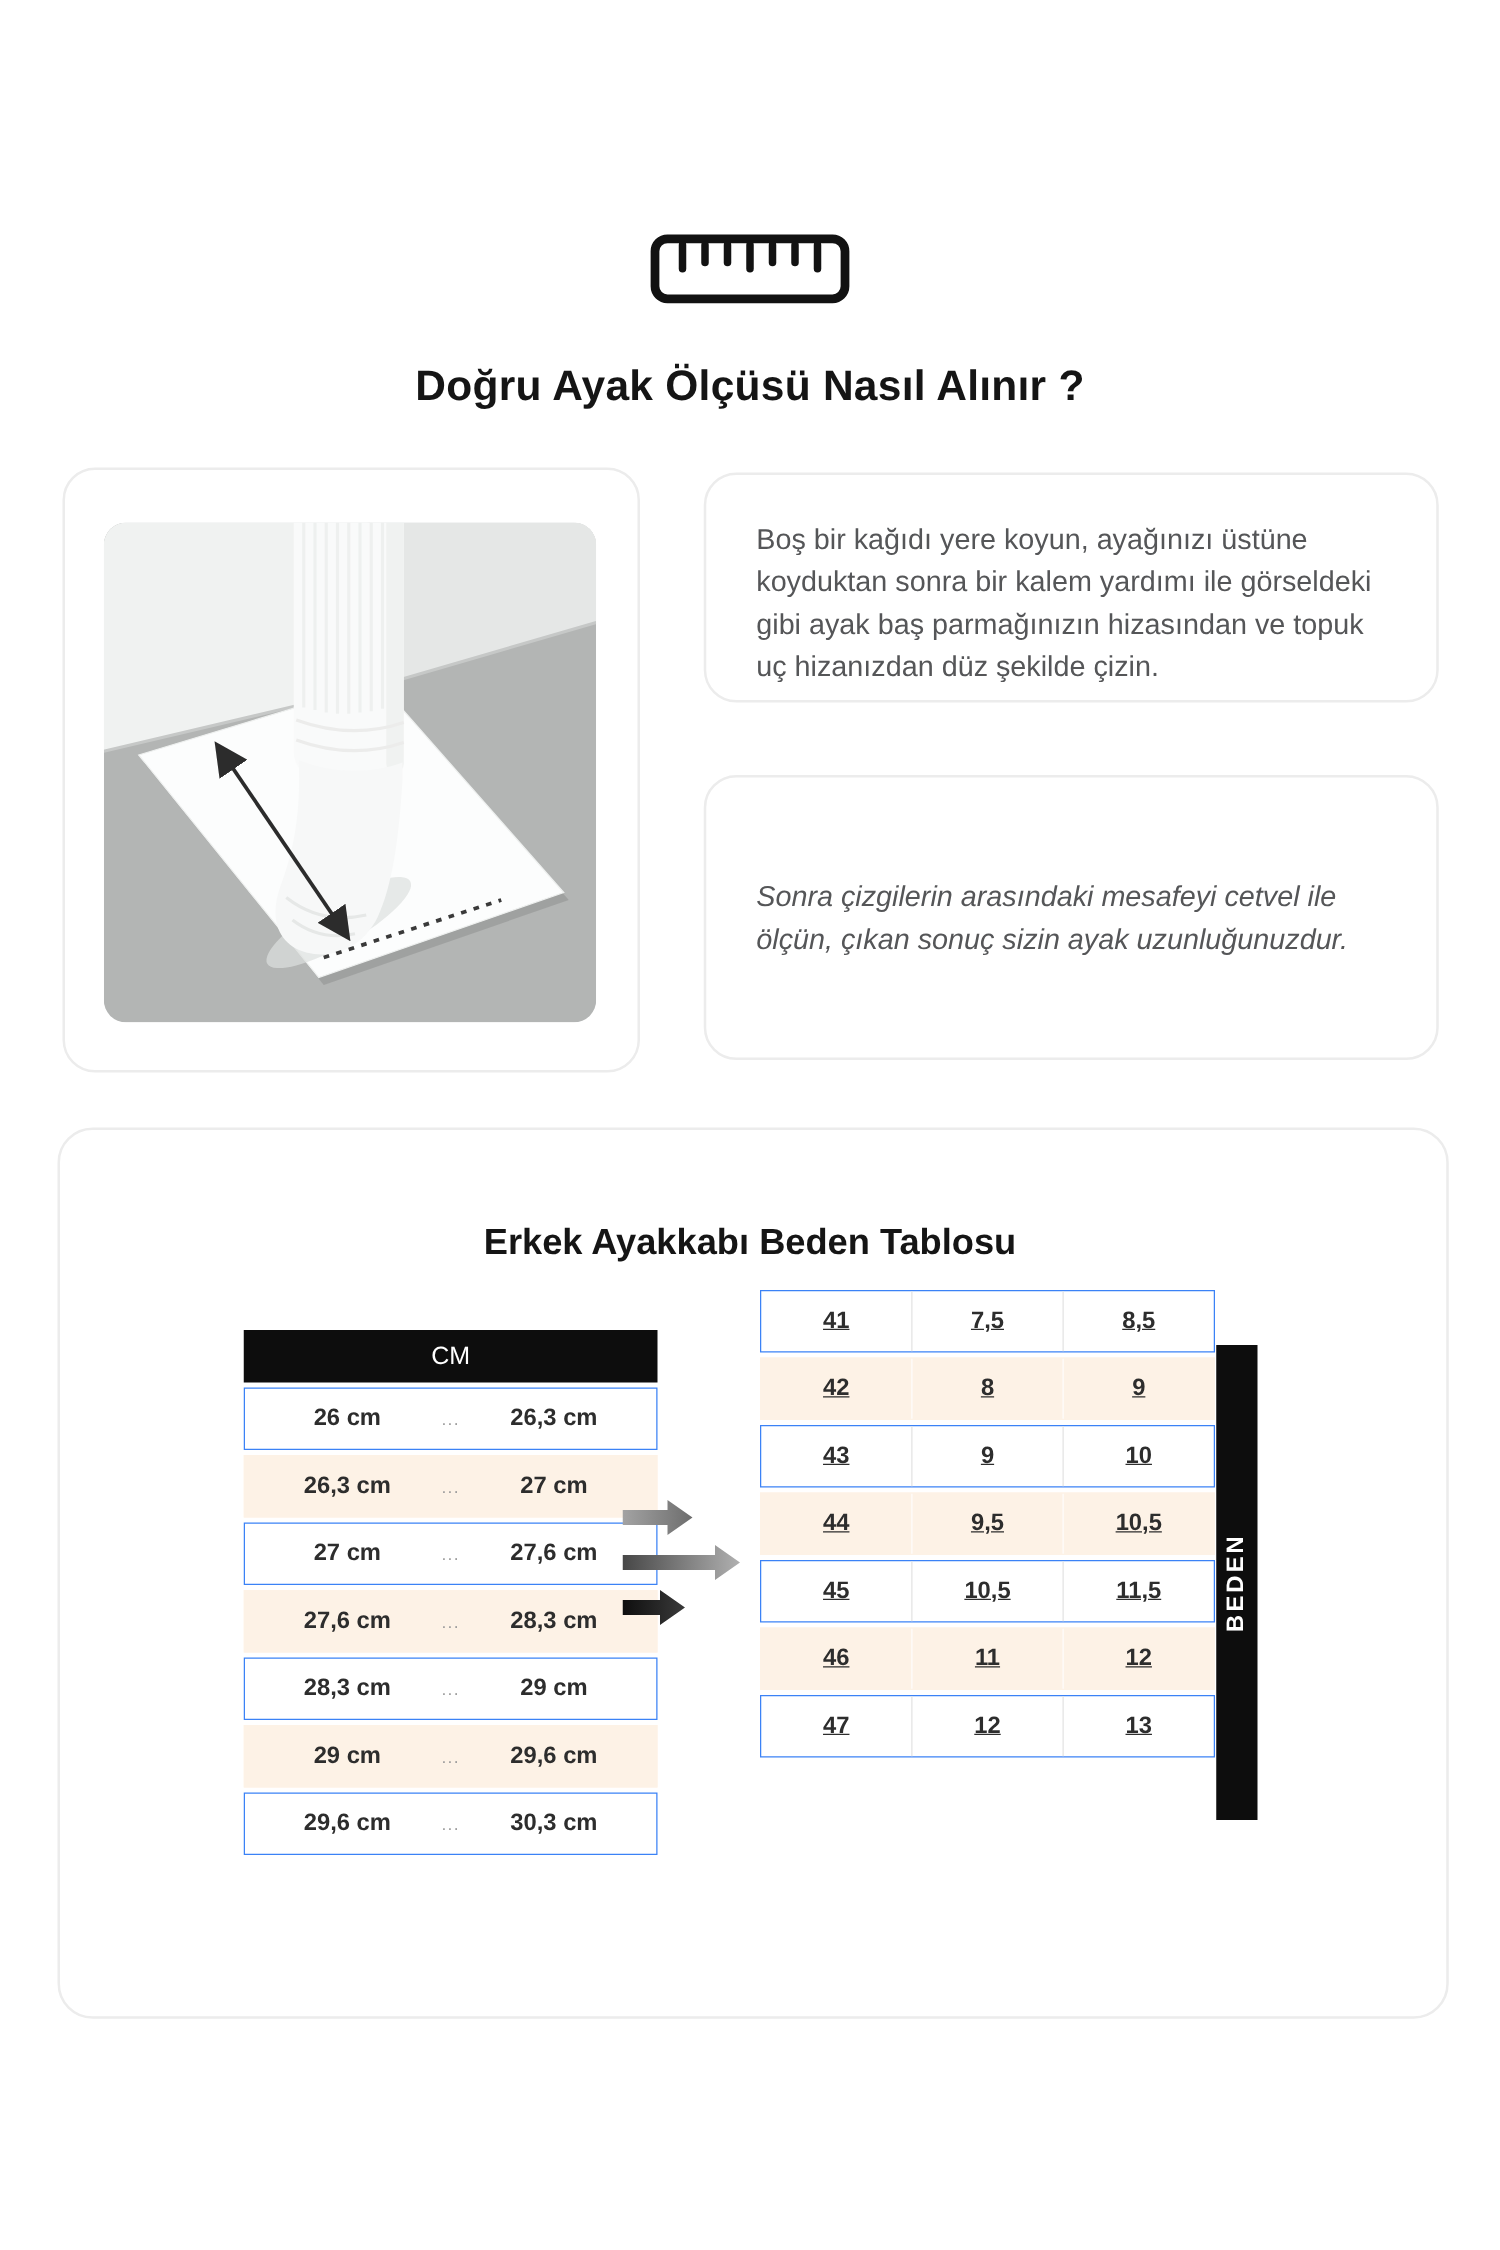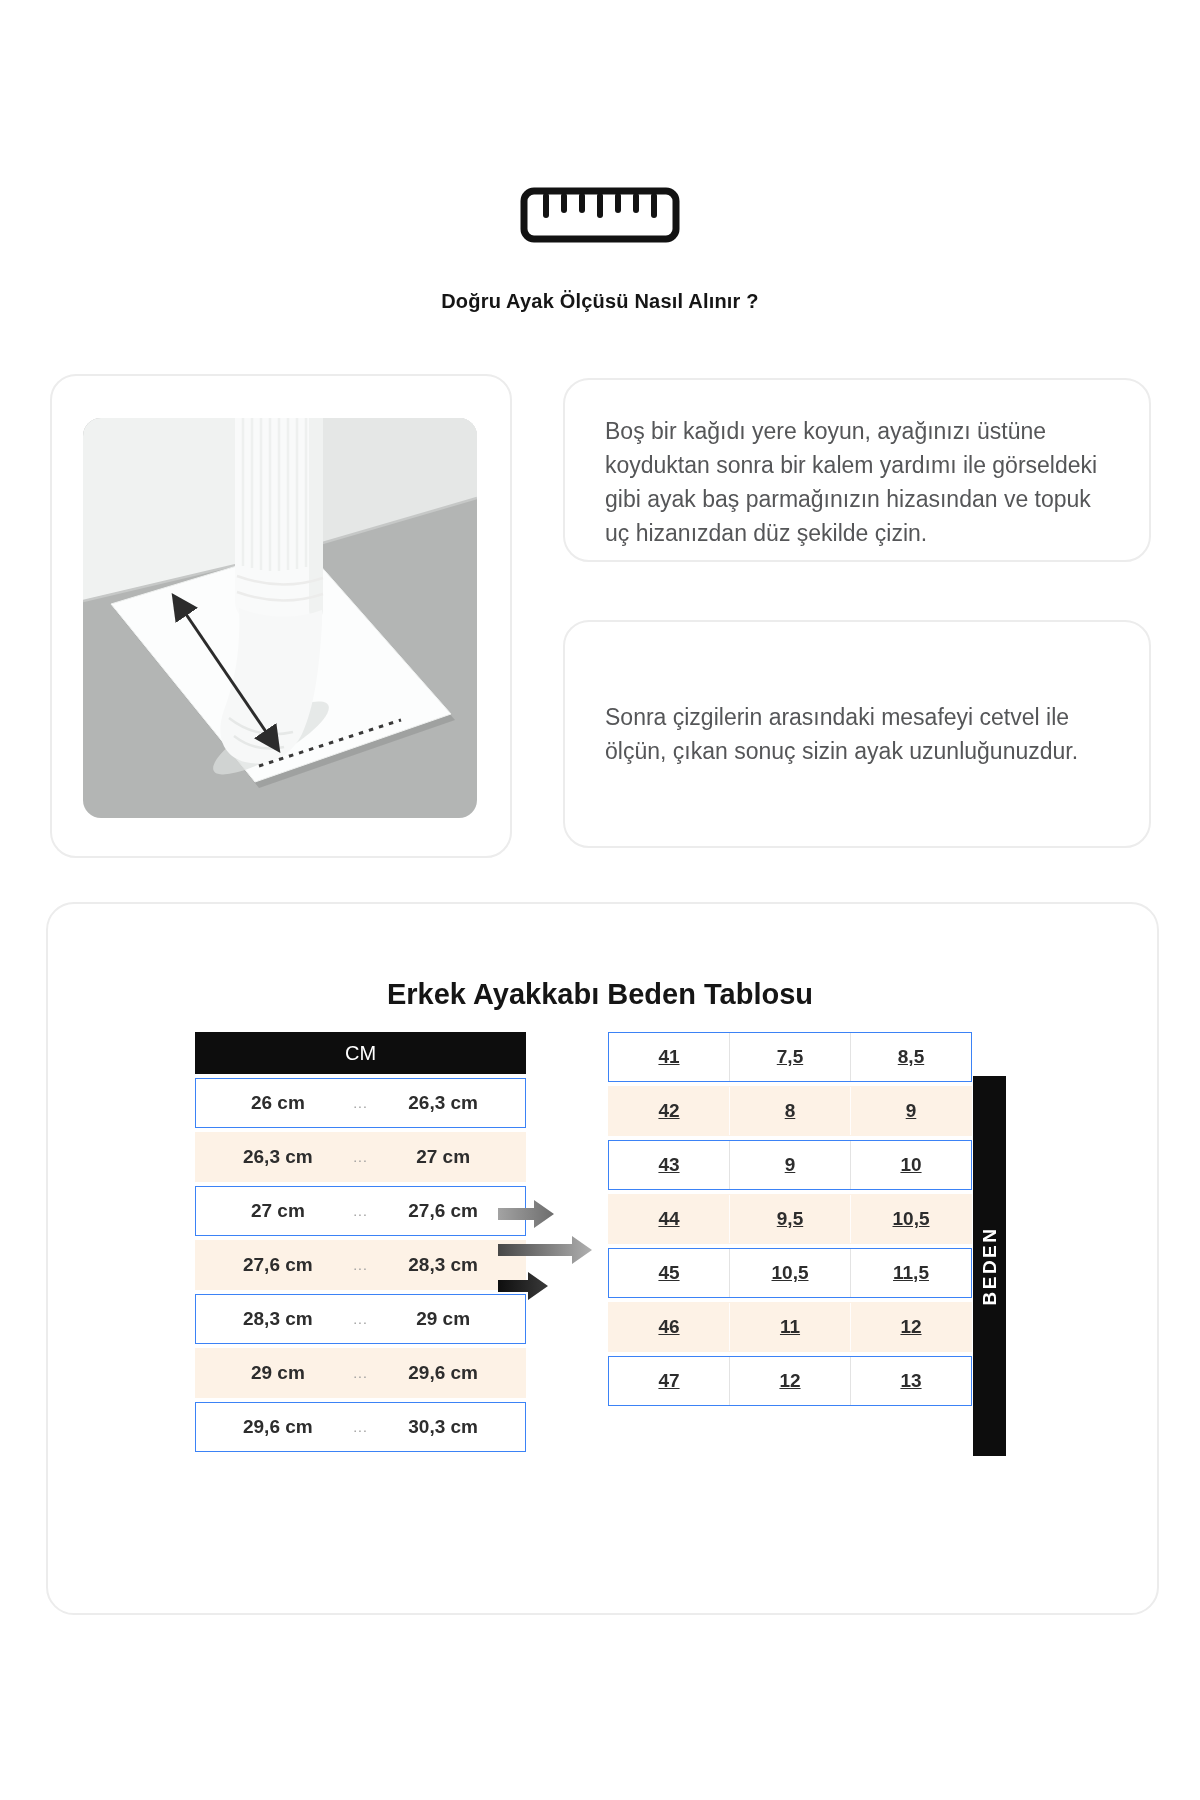--- a/index.html
+++ b/index.html
@@ -4,40 +4,40 @@
 <style>
   html,body{margin:0;padding:0;background:#ffffff;}
   .page{
     position:relative;width:1200px;height:1800px;background:#ffffff;overflow:hidden;
     font-family:"Liberation Sans","DejaVu Sans",sans-serif;
   }
   
   .ruler-wrap{position:absolute;top:186px;left:0;width:1200px;display:flex;justify-content:center;}
   .page-title{
     position:absolute;top:290px;left:0;width:1200px;text-align:center;
-    font-size:20px;font-weight:bold;color:#151515;letter-spacing:0.2px;
+    font-size:34px;font-weight:bold;color:#151515;letter-spacing:0.2px;
   }
   
   .card{position:absolute;background:#fff;border:2px solid #ececec;border-radius:26px;box-sizing:border-box;}
   .photo-card{left:50px;top:374px;width:462px;height:484px;}
   .photo{position:absolute;left:31px;top:42px;width:394px;height:400px;border-radius:18px;overflow:hidden;}
   .text-card1{left:563px;top:378px;width:588px;height:184px;}
   .text-card2{left:563px;top:620px;width:588px;height:228px;display:flex;align-items:center;}
   .instr{
     padding:34px 40px 0 40px;font-size:23px;line-height:34px;color:#555658;
   }
-  .text-card2 .instr{padding-top:0;}
+  .text-card2 .instr{padding-top:0;font-style:italic;}
   
   .size-card{left:46px;top:902px;width:1113px;height:713px;border-radius:28px;}
   .section-title{
     position:absolute;top:942px;left:0;width:1200px;text-align:center;
     font-size:29px;font-weight:bold;color:#151515;margin-top:36px;
   }
   .sizetable{position:absolute;box-sizing:border-box;}
-  .cm-table{left:195px;top:1032px;width:331px;}
+  .cm-table{left:195px;top:1064px;width:331px;}
   .eu-table{left:608px;top:1032px;width:364px;}
   .thead{
     height:42px;background:#0d0d0d;color:#ffffff;display:flex;align-items:center;
     justify-content:center;font-size:20px;margin-bottom:4px;
   }
   .thead.cols{justify-content:space-around;font-size:19px;}
   .thead .hcell{flex:1;text-align:center;}
   .trow{
     height:50px;margin-bottom:4px;display:flex;align-items:center;box-sizing:border-box;
     background:#ffffff;border:1px solid #3b82f6;font-size:19px;font-weight:bold;color:#2d2d2d;

